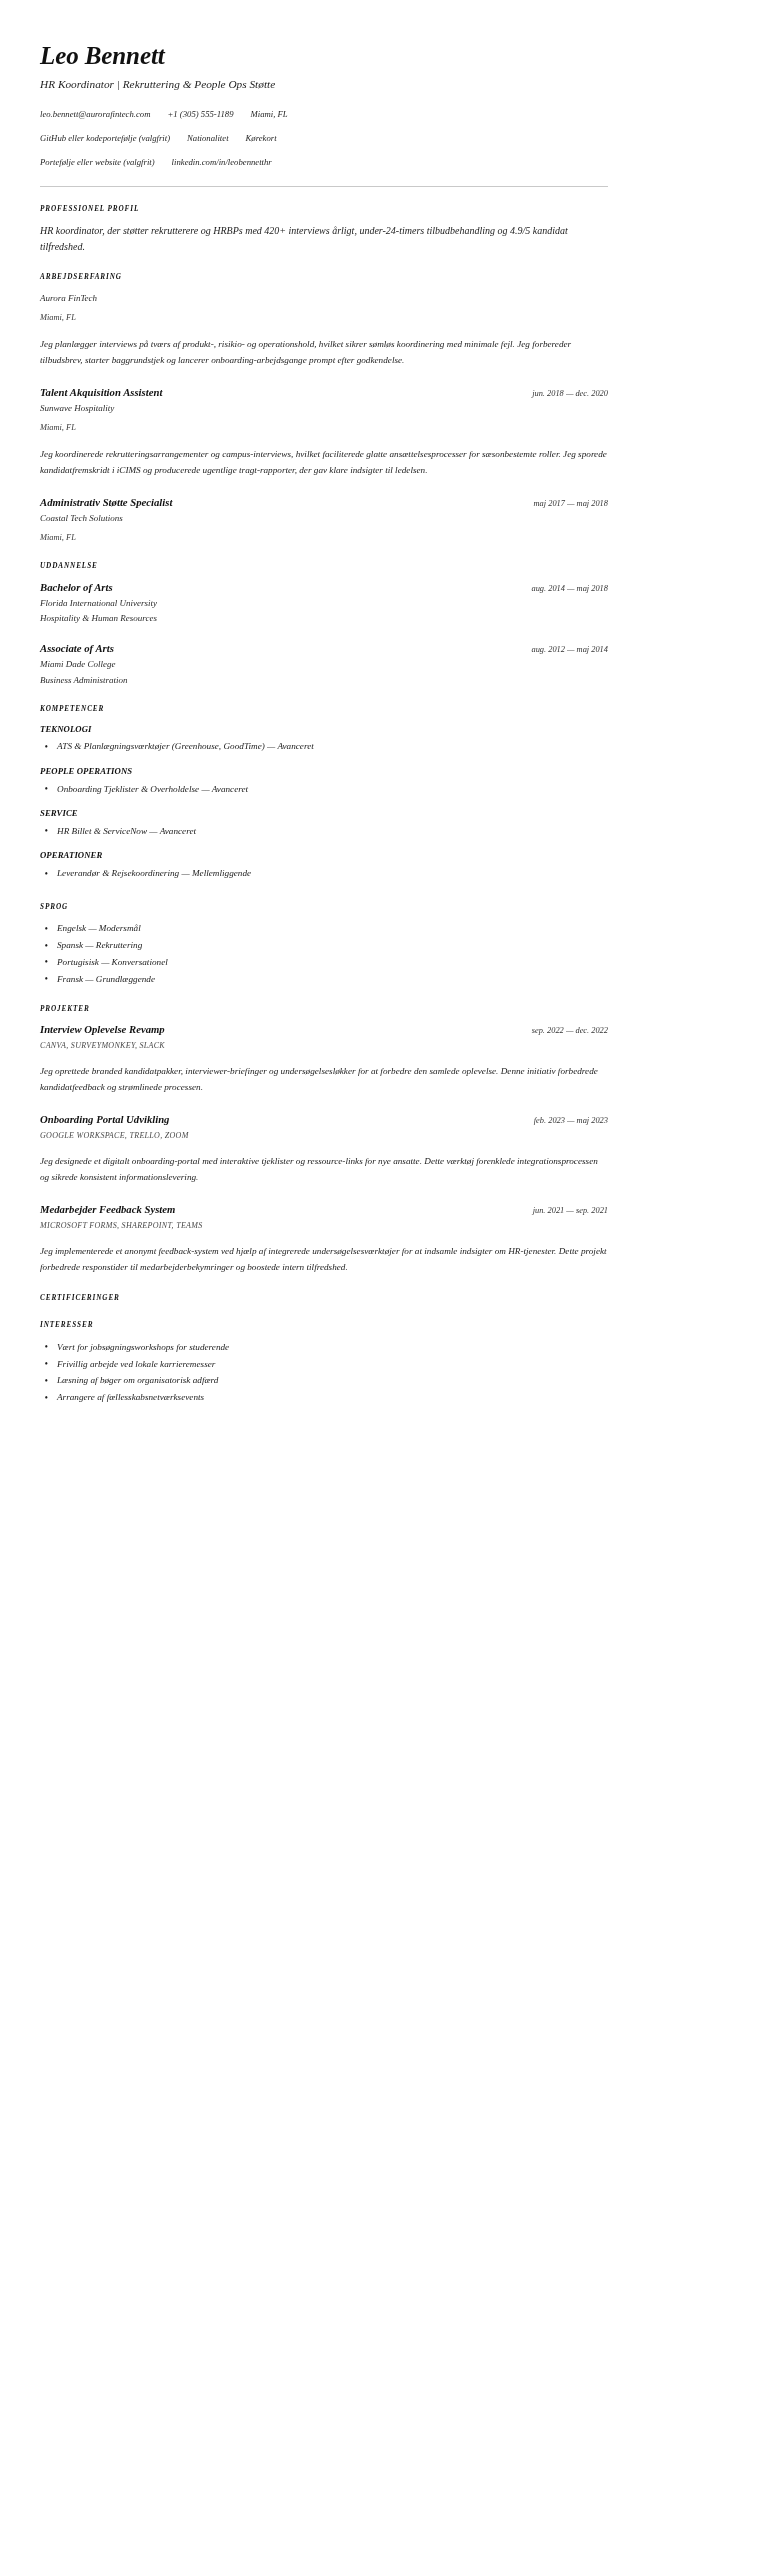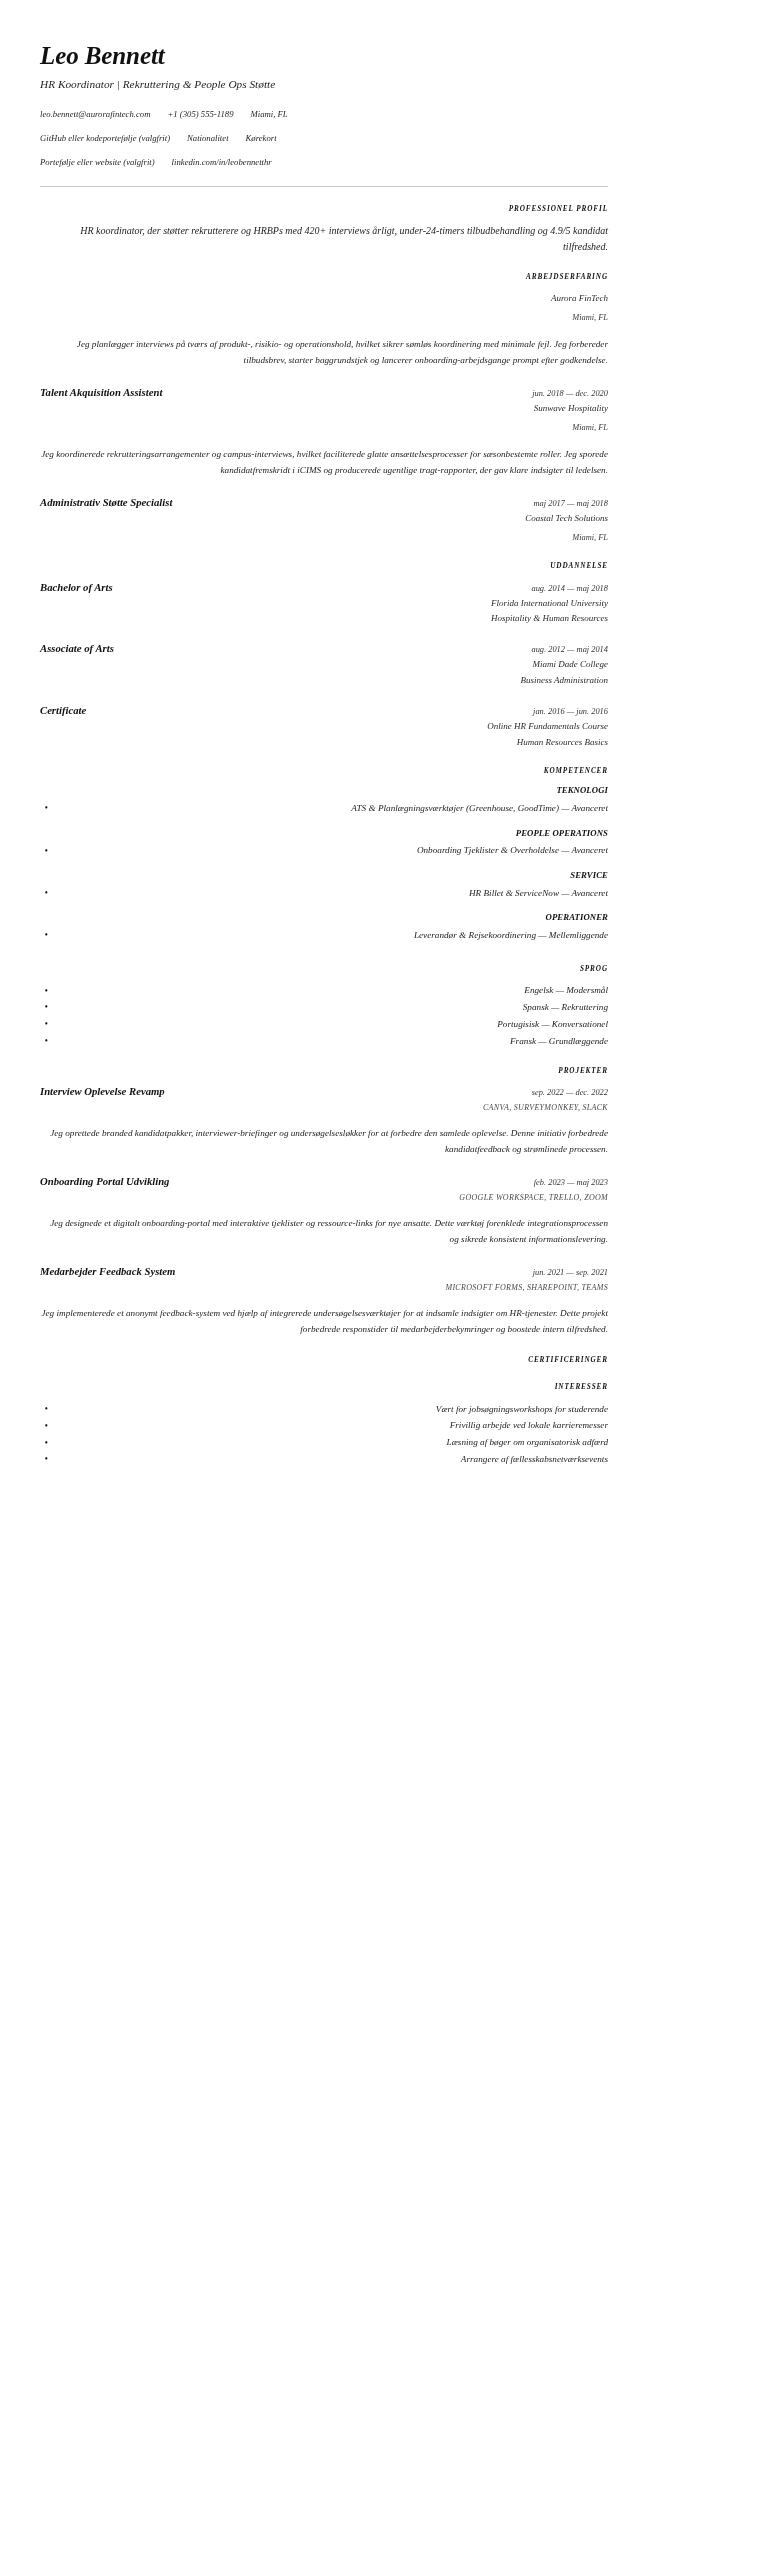--- a/index.html
+++ b/index.html
@@ -50,21 +50,21 @@
   .contact-item { margin-right: 17px; white-space: nowrap; }
   .contact-item:last-child { margin-right: 0; }
 
   .rule {
     border: 0;
     border-top: 0.6px solid #c9c9c9;
     margin: 17px 0 0 0;
   }
 
   
-  .section { margin-top: 18px; text-align: right; }
+  .section { margin-top: 18px; }
   .section-title {
     font-size: 7.2px;
     font-weight: 700;
     letter-spacing: 0.9px;
     text-transform: uppercase;
     color: #111111;
     margin: 0 0 10.4px 0;
   }
 
   .summary-text {
@@ -263,28 +263,20 @@
 
     <div class="entry">
       <div class="entry-head">
         <h3 class="entry-title">Associate of Arts</h3>
         <span class="entry-date">aug. 2012 — maj 2014</span>
       </div>
       <p class="entry-sub">Miami Dade College</p>
       <p class="entry-sub">Business Administration</p>
     </div>
 
-    <div class="entry">
-      <div class="entry-head">
-        <h3 class="entry-title">Certificate</h3>
-        <span class="entry-date">jan. 2016 — jun. 2016</span>
-      </div>
-      <p class="entry-sub">Online HR Fundamentals Course</p>
-      <p class="entry-sub">Human Resources Basics</p>
-    </div>
   </section>
 
   <section class="section">
     <h2 class="section-title">Kompetencer</h2>
 
     <div class="skill-group">
       <h3 class="skill-group-title">Teknologi</h3>
       <ul class="bullets">
         <li>ATS &amp; Planlægningsværktøjer (Greenhouse, GoodTime) — Avanceret</li>
       </ul>

